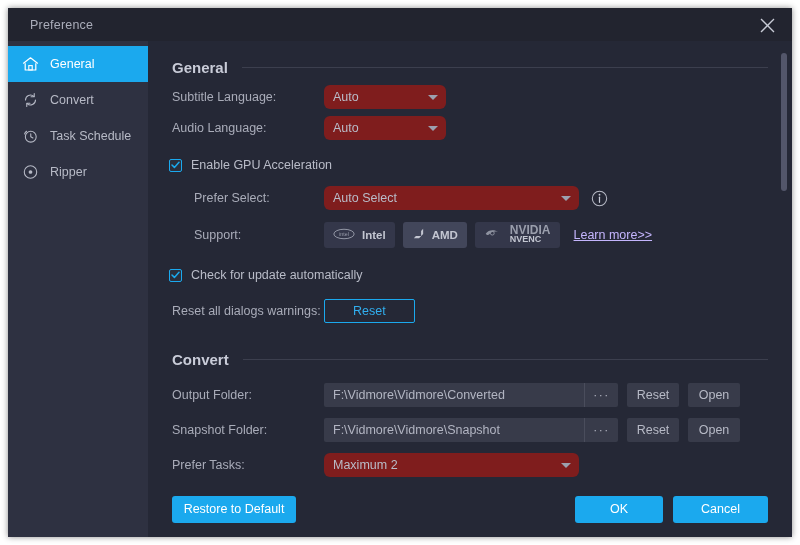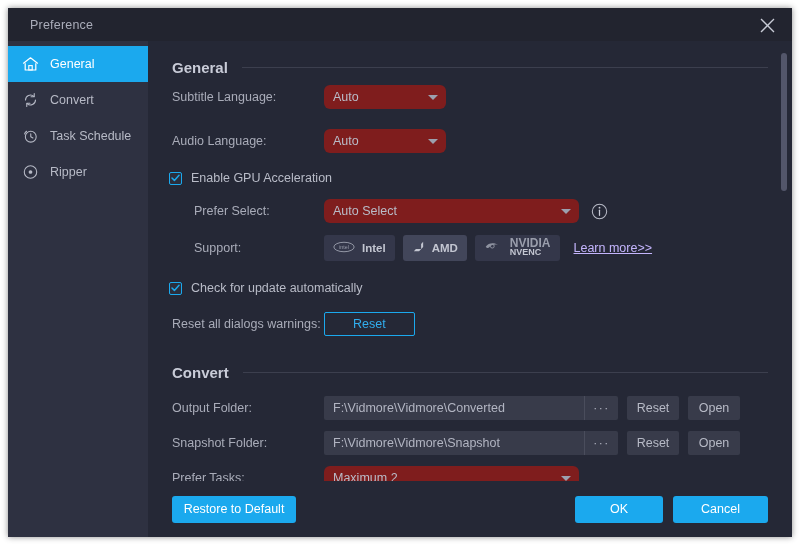--- a/index.html
+++ b/index.html
@@ -219,21 +219,21 @@
         </div>
 
         <div class="row" style="margin-top:9px;">
           <span class="lbl-col">Subtitle Language:</span>
           <div class="field select" style="width:122px;">
             <span>Auto</span>
             <span class="caret"></span>
           </div>
         </div>
 
-        <div class="row" style="margin-top:20px;">
+        <div class="row" style="margin-top:7px;">
           <span class="lbl-col">Audio Language:</span>
           <div class="field select" style="width:122px;">
             <span>Auto</span>
             <span class="caret"></span>
           </div>
         </div>
 
         <div class="cbrow" style="margin-top:18px;">
           <span class="cbox">
             <svg width="9" height="8" viewBox="0 0 9 8">

